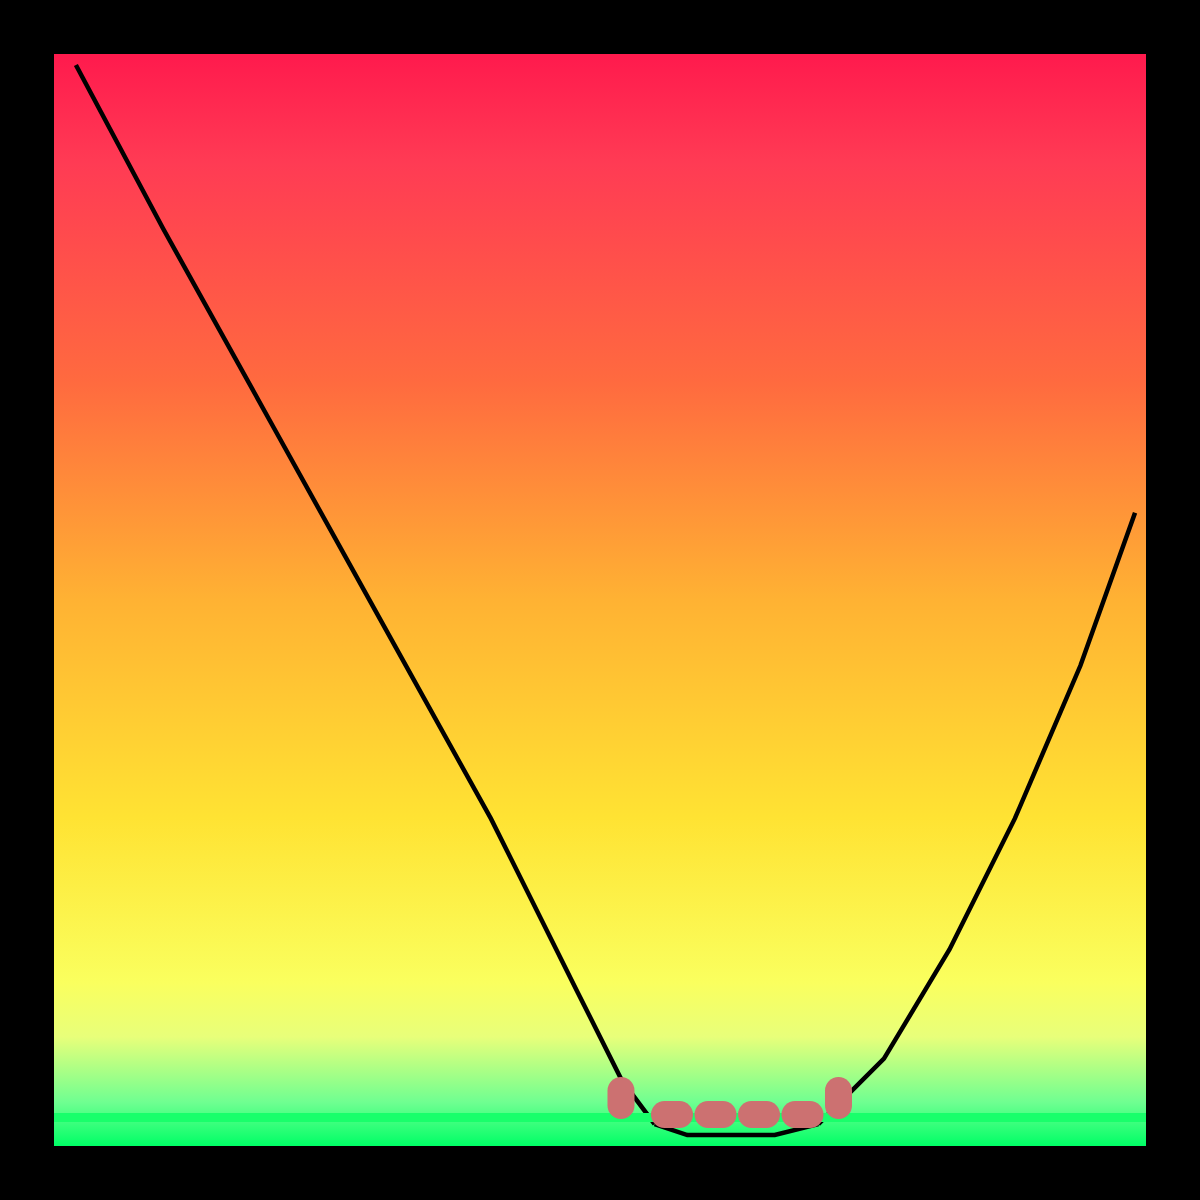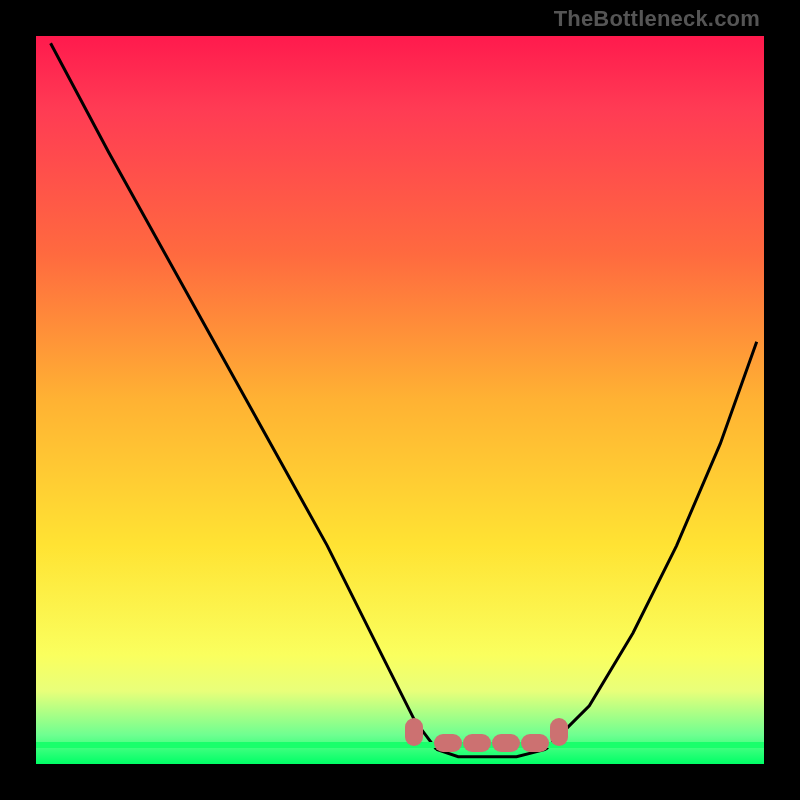--- a/index.html
+++ b/index.html
@@ -68,21 +68,20 @@
   }
   .tick.flat {
     height: 18px;
     width: 28px;
   }
 </style>
 </head>
 <body>
 
 <div class="frame">
-  <div class="attribution">TheBottleneck.com</div>
 
   <div class="plot">
 
     <svg class="curve" viewBox="0 0 728 728" preserveAspectRatio="none">
 
       <path id="seg-left" fill="none" stroke="#000" stroke-width="3" d="M14.6 7.3 L72.8 116.5 L145.6 247.5 L218.4 378.6 L291.2 509.6 L349.4 626.1 L378.6 684.3 L400.4 713.4"></path>
 
       <path id="seg-trough" fill="none" stroke="#000" stroke-width="3" d="M400.4 713.4 L422.2 720.7 L451.4 720.7 L480.5 720.7 L509.6 713.4"></path>
 
       <path id="seg-right" fill="none" stroke="#000" stroke-width="3" d="M509.6 713.4 L553.3 669.8 L597.0 597.0 L640.6 509.6 L684.3 407.7 L720.7 305.8"></path>

